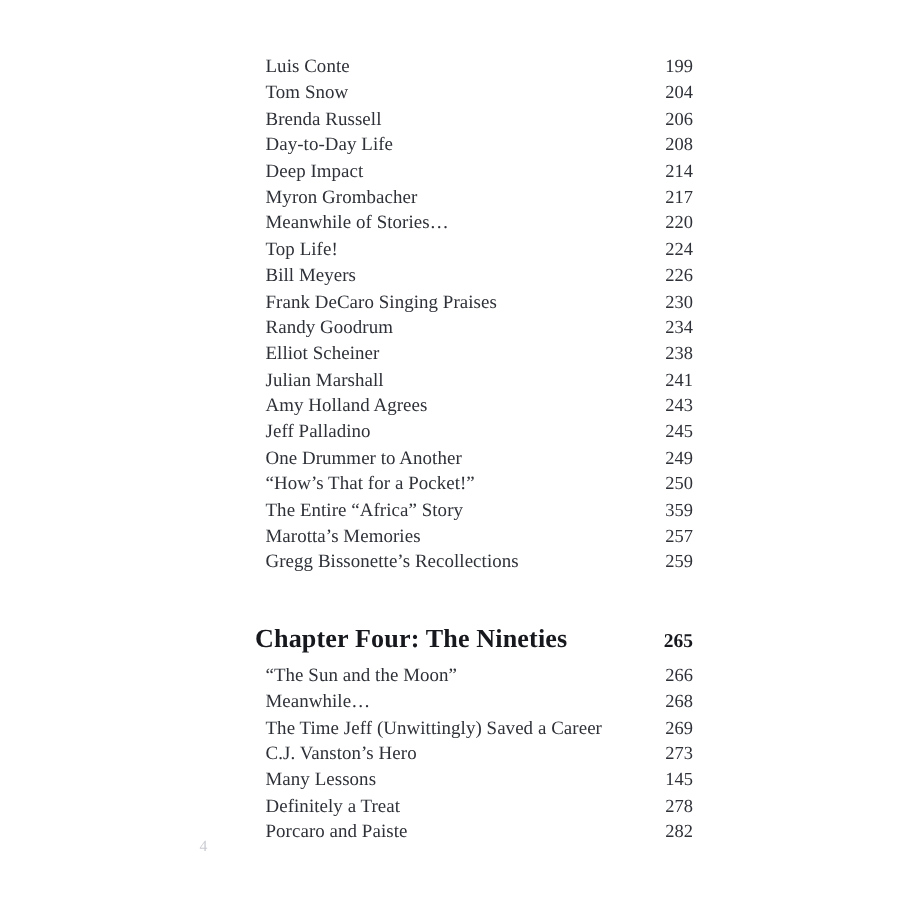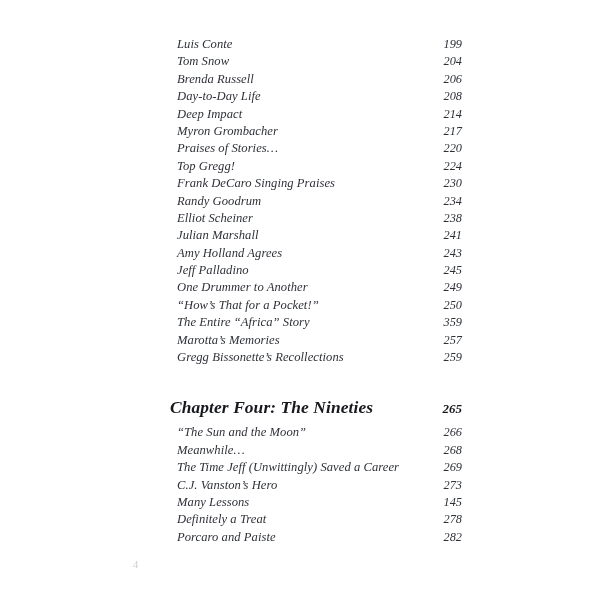--- a/index.html
+++ b/index.html
@@ -25,21 +25,20 @@
     top: 36px;
     width: 292px;
   }
   .toc-row {
     display: flex;
     align-items: baseline;
     justify-content: space-between;
     height: 17.4px;
     line-height: 17.4px;
     white-space: nowrap;
-    font-style: italic;
   }
   .toc-row .entry-title {
     font-size: 12.6px;
     color: #2e3138;
     padding-left: 7px;
     letter-spacing: 0.05px;
   }
   .toc-row .entry-page {
     font-size: 12.3px;
     color: #2e3138;
@@ -96,26 +95,30 @@
       </div>
       <div class="toc-row">
         <span class="entry-title">Deep Impact</span>
         <span class="entry-page">214</span>
       </div>
       <div class="toc-row">
         <span class="entry-title">Myron Grombacher</span>
         <span class="entry-page">217</span>
       </div>
       <div class="toc-row">
-        <span class="entry-title">Praises of Stories…</span>
+        <span class="entry-title">Meanwhile of Stories…</span>
         <span class="entry-page">220</span>
       </div>
       <div class="toc-row">
-        <span class="entry-title">Top Gregg!</span>
+        <span class="entry-title">Top Life!</span>
         <span class="entry-page">224</span>
+      </div>
+      <div class="toc-row">
+        <span class="entry-title">Bill Meyers</span>
+        <span class="entry-page">226</span>
       </div>
       <div class="toc-row">
         <span class="entry-title">Frank DeCaro Singing Praises</span>
         <span class="entry-page">230</span>
       </div>
       <div class="toc-row">
         <span class="entry-title">Randy Goodrum</span>
         <span class="entry-page">234</span>
       </div>
       <div class="toc-row">

